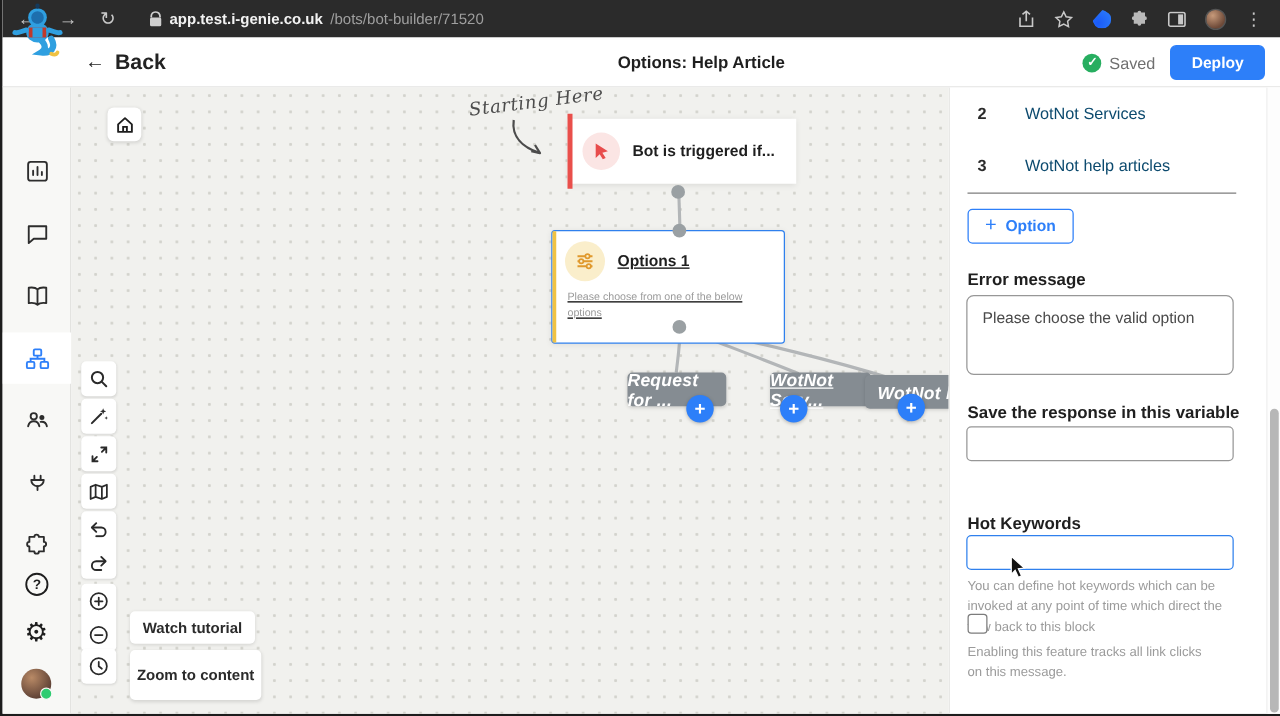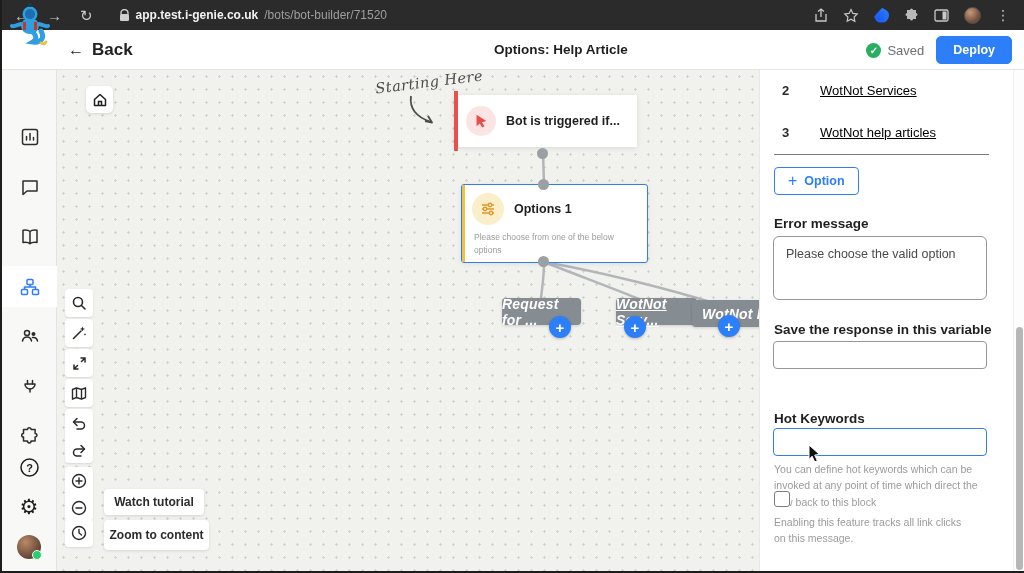--- a/index.html
+++ b/index.html
@@ -50,42 +50,42 @@
   .home-btn { position:absolute; left:29px; top:16px; width:27px; height:27px; background:#fff; border-radius:5px; box-shadow:0 1px 3px rgba(0,0,0,.12); display:flex; align-items:center; justify-content:center; color:#1e1e1e; cursor:pointer; }
 
   .annotation { position:absolute; left:318px; top:4px; transform:rotate(-7deg); font-size:14.5px; font-style:italic; color:#4c4c4c; font-family:"DejaVu Serif", serif; letter-spacing:.5px; }
   .anno-arrow { position:absolute; left:344px; top:22px; pointer-events:none; }
 
   .trigger-node { position:absolute; left:397px; top:25px; width:183px; height:52px; background:#fff; box-shadow:0 1px 5px rgba(0,0,0,.10); display:flex; align-items:center; gap:10px; padding-left:12px; cursor:pointer; }
   .trigger-bar { position:absolute; left:0; top:-4px; bottom:-4px; width:4px; background:#e94f4b; }
   .trigger-icon-wrap { width:30px; height:30px; border-radius:50%; background:#fbe5e4; display:flex; align-items:center; justify-content:center; }
   .trigger-title { font-size:12.5px; font-weight:700; color:#1f1f1f; }
 
-  .options-node { position:absolute; left:404px; top:114px; width:187px; height:79px; background:#fff; border:1.5px solid #2f80ed; border-radius:3px; box-shadow:0 1px 5px rgba(0,0,0,.08); cursor:pointer; }
+  .options-node { position:absolute; left:384px; top:114px; width:187px; height:91px; background:#fff; border:1.5px solid #2f80ed; border-radius:3px; box-shadow:0 1px 5px rgba(0,0,0,.08); cursor:pointer;text-decoration:underline; }
   .options-stripe { position:absolute; left:0; top:0; bottom:0; width:3px; background:#f0c243; }
   .options-head { display:flex; align-items:center; gap:10px; padding:8px 0 0 10px; }
   .options-icon-wrap { width:32px; height:32px; border-radius:50%; background:#faeecb; display:flex; align-items:center; justify-content:center; }
   .options-title { font-size:12.5px; font-weight:700; color:#1f1f1f; }
   .options-sub { font-size:8.5px; color:#9a9a9a; padding:6px 12px 0 12px; line-height:1.5; }
 
   .dot { position:absolute; width:11px; height:11px; border-radius:50%; background:#9aa0a3; cursor:pointer; }
 
   .chip { position:absolute; height:27px; background:#858c92; border-radius:4px; box-shadow:0 1px 3px rgba(0,0,0,.15); color:#fff; font-size:14px; font-style:italic; font-weight:700; display:flex; align-items:center; justify-content:center; letter-spacing:.2px; cursor:pointer; }
   .chip-plus { position:absolute; width:22px; height:22px; border-radius:50%; background:#2d7ff9; color:#fff; display:flex; align-items:center; justify-content:center; font-size:15px; font-weight:700; box-shadow:0 1px 3px rgba(0,0,0,.25); cursor:pointer; line-height:1; }
 
   .tool-tile { position:absolute; left:8px; width:28px; height:28px; background:#fff; border-radius:4px; box-shadow:0 1px 2px rgba(0,0,0,.10); display:flex; align-items:center; justify-content:center; color:#2a2a2a; cursor:pointer; }
   .tool-tall { position:absolute; left:8px; width:28px; height:54px; background:#fff; border-radius:4px; box-shadow:0 1px 2px rgba(0,0,0,.10); display:flex; flex-direction:column; align-items:center; justify-content:space-around; color:#2a2a2a; }
   .tool-tall span { cursor:pointer; display:flex; }
   .canvas-btn { position:absolute; background:#fff; border-radius:4px; box-shadow:0 1px 3px rgba(0,0,0,.12); font-size:12px; font-weight:700; color:#2b2b2b; display:flex; align-items:center; justify-content:center; cursor:pointer; }
 
   
   .panel { position:absolute; left:757px; top:70px; width:267px; height:503px; background:#fff; border-left:1px solid #e8e8e6; }
   .opt-row { position:absolute; left:0; width:240px; height:40px; display:flex; align-items:center; cursor:pointer; }
   .opt-index { width:26px; margin-left:22px; font-size:13px; font-weight:700; color:#2b2b2b; }
-  .opt-label { font-size:13px; color:#000000; margin-left:12px;text-decoration:underline; }
+  .opt-label { font-size:13px; color:#0c4a6e; margin-left:12px; }
   .panel-divider { position:absolute; left:14px; top:84px; width:215px; height:0; border-top:1.5px solid #7e7e7e; }
   .add-option { position:absolute; left:14px; top:97px; height:28px; padding:0 13px; background:#fff; border:1px solid #2d7ff9; border-radius:4px; color:#2d7ff9; font-size:12.5px; font-weight:700; display:flex; align-items:center; gap:7px; cursor:pointer; font-family:inherit; }
   .add-plus { font-size:16px; font-weight:400; line-height:1; }
   .field-label { position:absolute; left:14px; font-size:13.5px; font-weight:700; color:#1f1f1f; }
   .panel textarea { position:absolute; left:13px; width:214px; border:1px solid #979797; border-radius:6px; resize:none; font-family:inherit; font-size:12.5px; color:#4a4a4a; padding:10px 12px; outline:none; background:#fff; }
   .panel input[type=text] { position:absolute; left:13px; width:214px; height:28px; border:1px solid #979797; border-radius:4px; font-family:inherit; font-size:12.5px; padding:0 8px; outline:none; background:#fff; }
   .panel input.focused { border:1.5px solid #2f80ed; }
   .helper { position:absolute; left:14px; width:222px; font-size:10.5px; color:#9b9b9b; line-height:1.55; }
   .track-row { position:absolute; left:14px; display:flex; align-items:center; gap:11px; cursor:pointer; }
   .checkbox { width:16px; height:16px; border:1.5px solid #7c7c7c; border-radius:3px; background:#fff; }
@@ -325,21 +325,21 @@
         </span>
     </div>
     <div class="tool-tile" style="top:449px;">
       <svg width="16" height="16" viewBox="0 0 16 16">
           <circle cx="8" cy="8" r="6.5" fill="none" stroke="currentColor" stroke-width="1.4"></circle>
           <path d="M8 4.5V8l2.5 2" fill="none" stroke="currentColor" stroke-width="1.4" stroke-linecap="round"></path>
         </svg>
     </div>
 
     <div class="canvas-btn" style="left:47px; top:419px; width:100px; height:26px;">Watch tutorial</div>
-    <div class="canvas-btn" style="left:47px; top:450px; width:105px; height:30px;">Zoom to content</div>
+    <div class="canvas-btn" style="left:47px; top:450px; width:105px; height:40px;">Zoom to content</div>
   </div>
 
   <div class="panel">
 
     <div class="opt-row" style="top:0px;">
       <span class="opt-index">2</span>
       <span class="opt-label">WotNot Services</span>
     </div>
     <div class="opt-row" style="top:42px;">
       <span class="opt-index">3</span>

